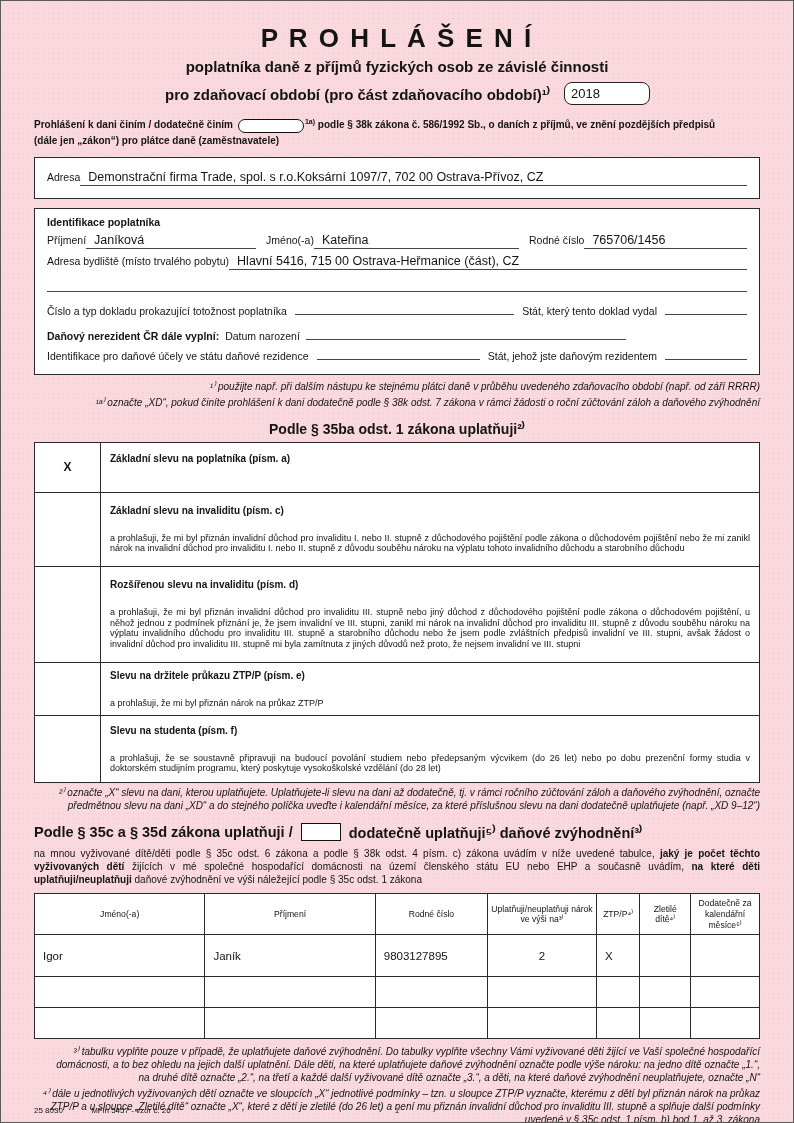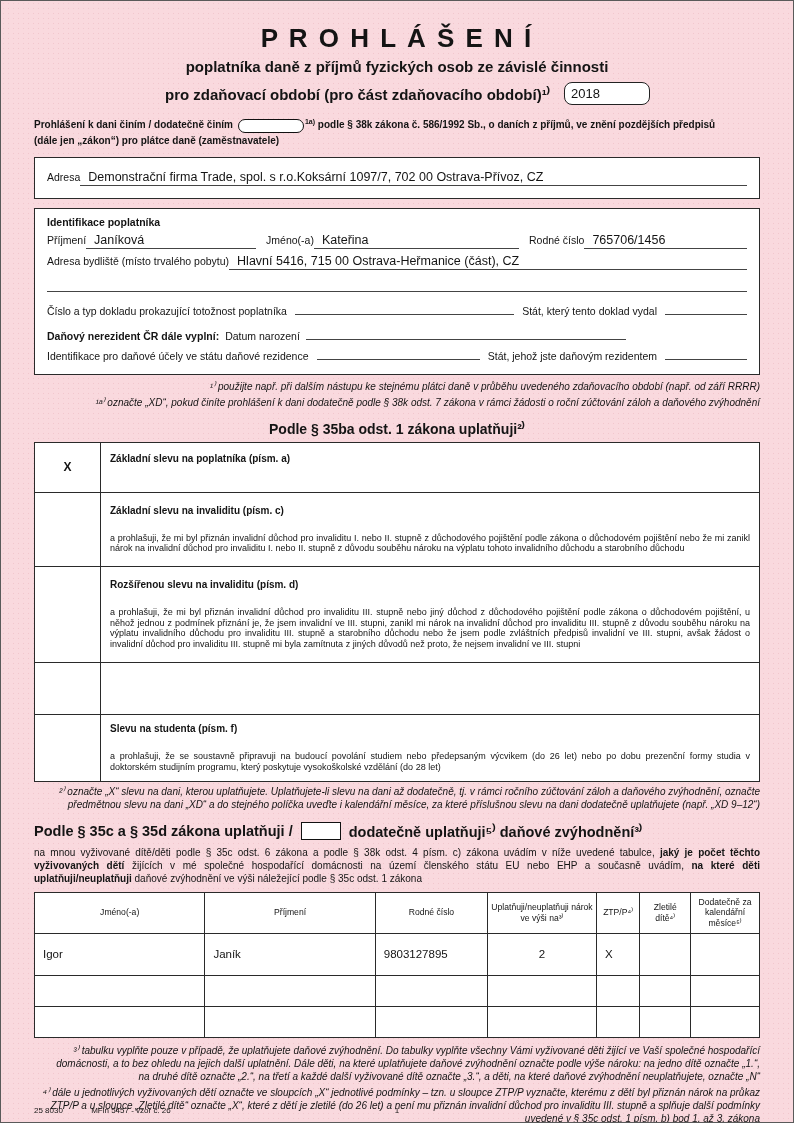--- a/index.html
+++ b/index.html
@@ -144,20 +144,24 @@
     </div>
     <div class="s35ba-row r3">
       <div class="markcell"></div>
       <div class="rowcontent">
         <div class="rtitle">Rozšířenou slevu na invaliditu (písm. d)</div>
         <div class="rbody">a prohlašuji, že mi byl přiznán invalidní důchod pro invaliditu III. stupně nebo jiný důchod z důchodového pojištění podle zákona o důchodovém pojištění, u něhož jednou z podmínek přiznání je, že jsem invalidní ve III. stupni, zanikl mi nárok na invalidní důchod pro invaliditu III. stupně z důvodu souběhu nároku na výplatu invalidního důchodu pro invaliditu III. stupně a starobního důchodu nebo že jsem podle zvláštních předpisů invalidní ve III. stupni, avšak žádost o invalidní důchod pro invaliditu III. stupně mi byla zamítnuta z jiných důvodů než proto, že nejsem invalidní ve III. stupni</div>
       </div>
     </div>
     <div class="s35ba-row r4">
       <div class="markcell"></div>
+      <div class="rowcontent">
+        <div class="rtitle">Slevu na držitele průkazu ZTP/P (písm. e)</div>
+        <div class="rbody">a prohlašuji, že mi byl přiznán nárok na průkaz ZTP/P</div>
+      </div>
     </div>
     <div class="s35ba-row r5">
       <div class="markcell"></div>
       <div class="rowcontent">
         <div class="rtitle">Slevu na studenta (písm. f)</div>
         <div class="rbody">a prohlašuji, že se soustavně připravuji na budoucí povolání studiem nebo předepsaným výcvikem (do 26 let) nebo po dobu prezenční formy studia v doktorském studijním programu, který poskytuje vysokoškolské vzdělání (do 28 let)</div>
       </div>
     </div>
   </div>
 

